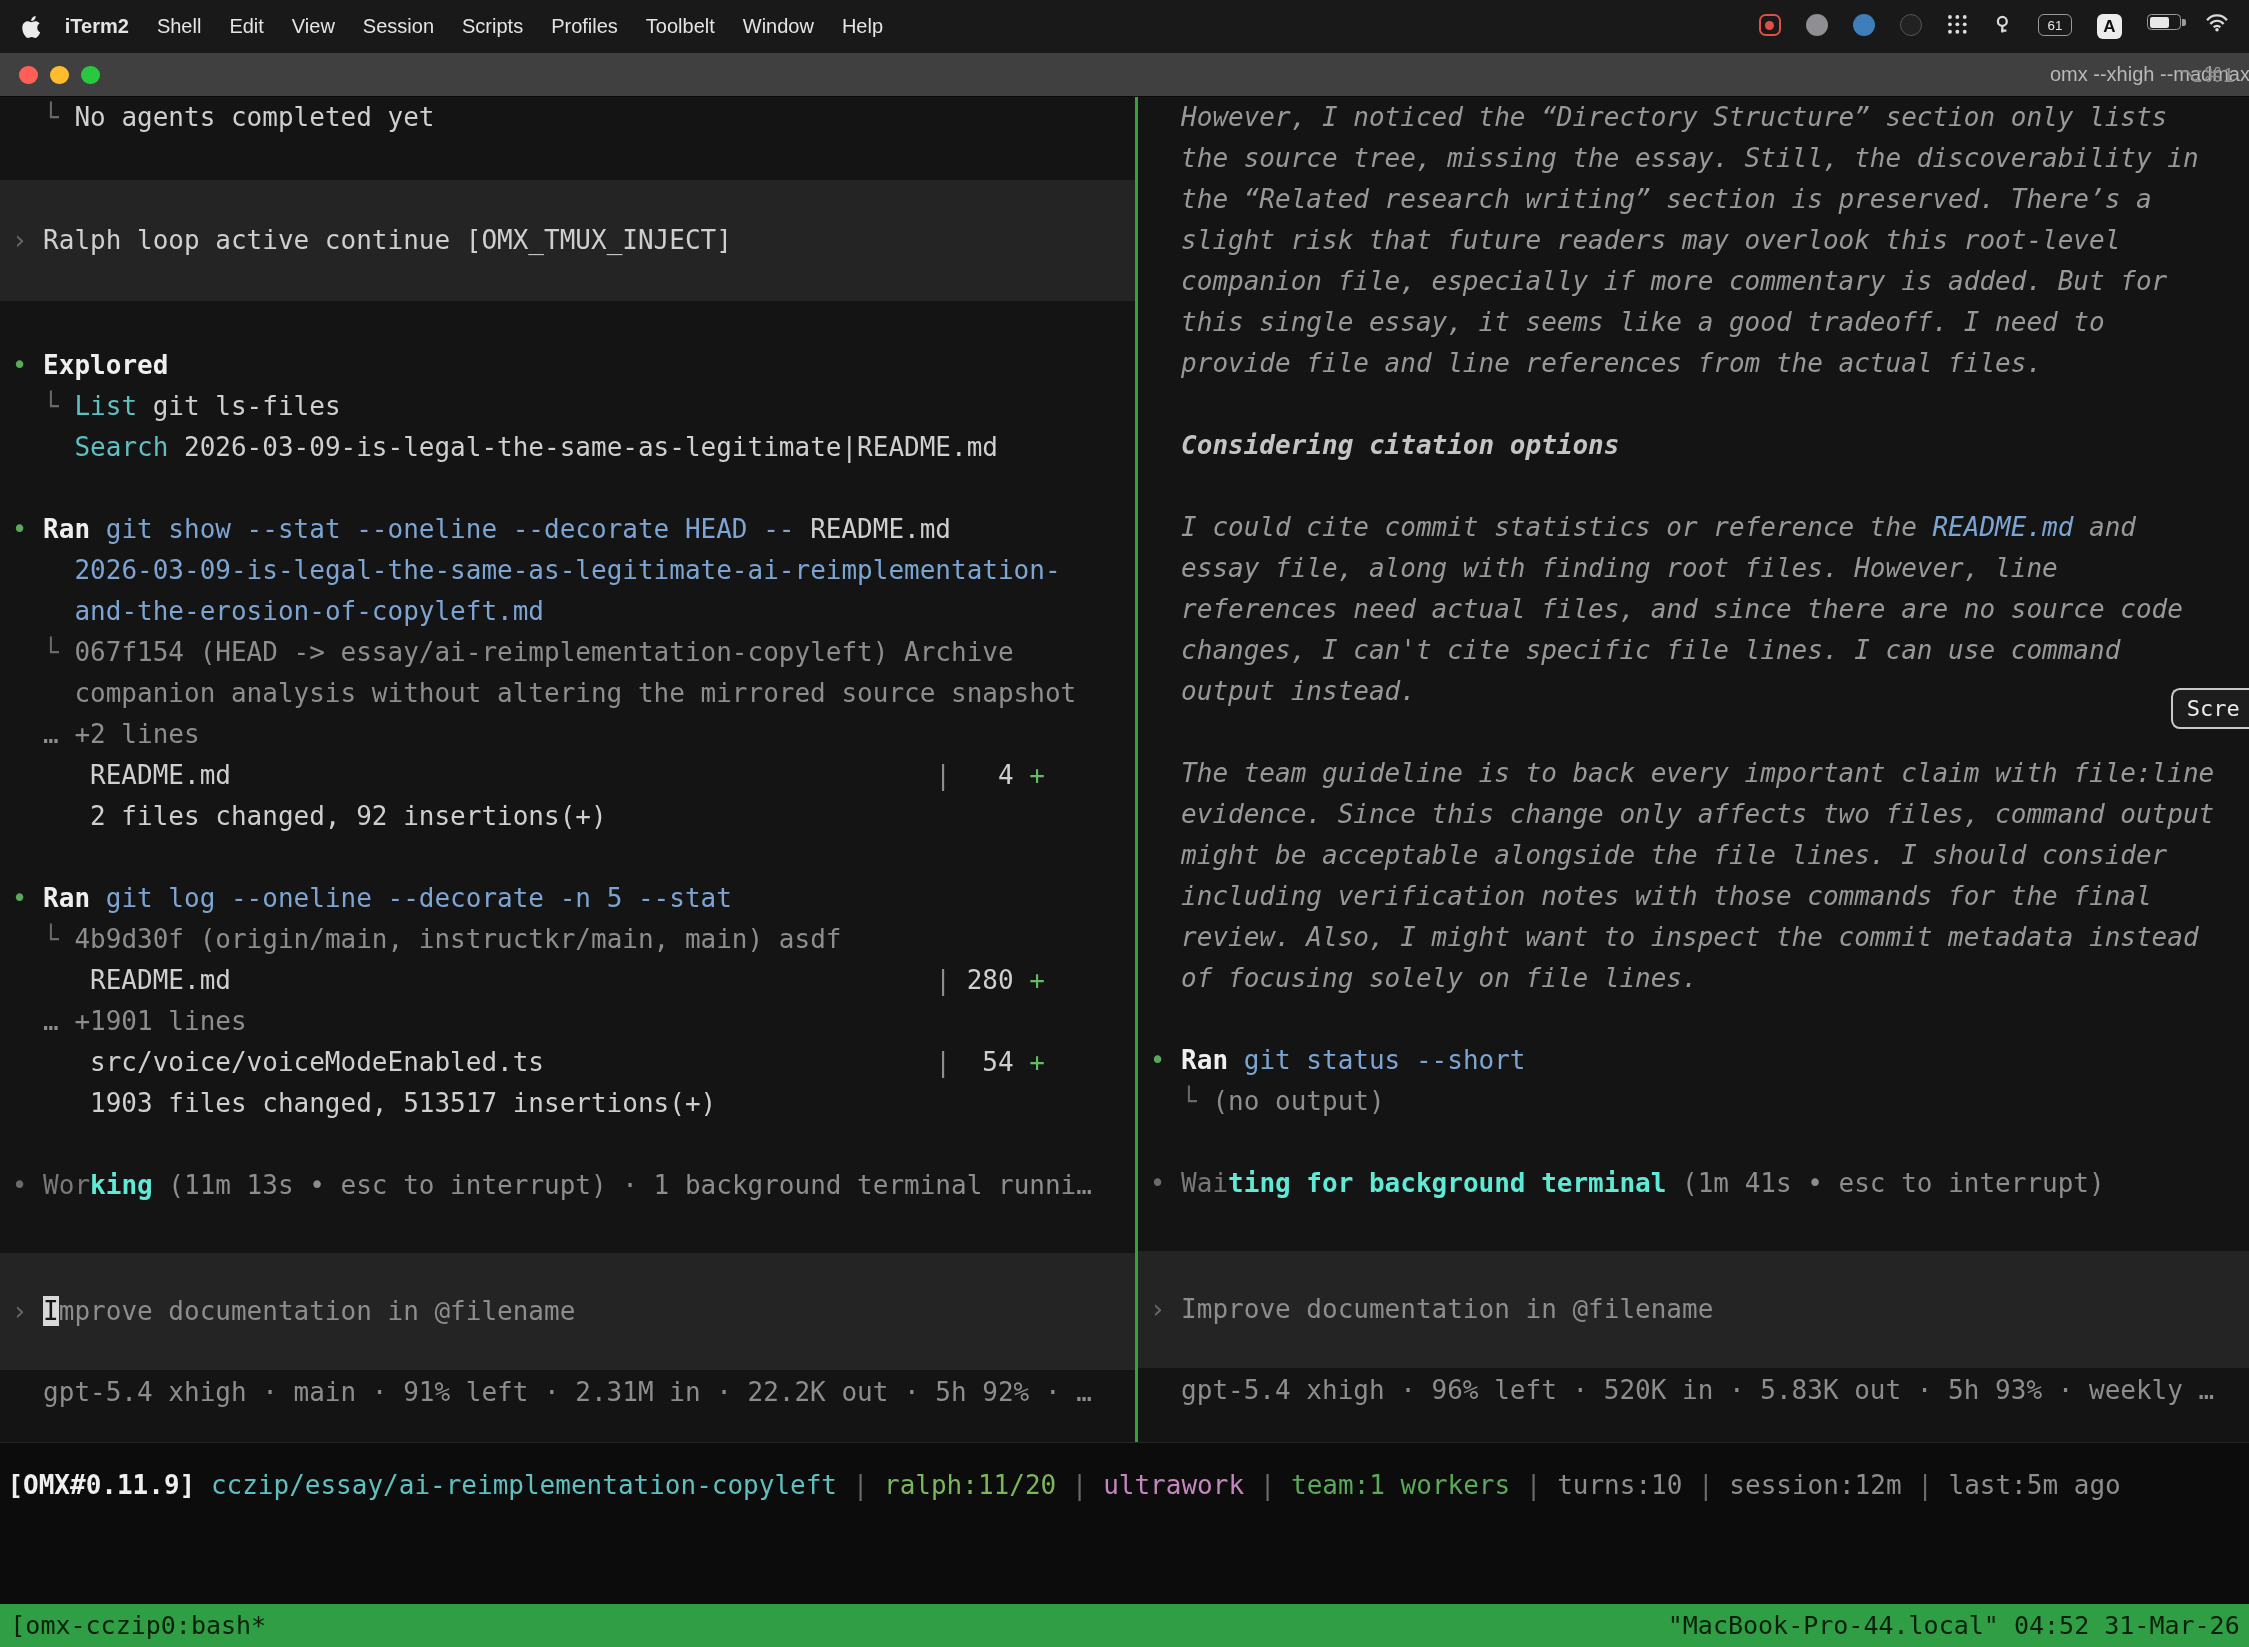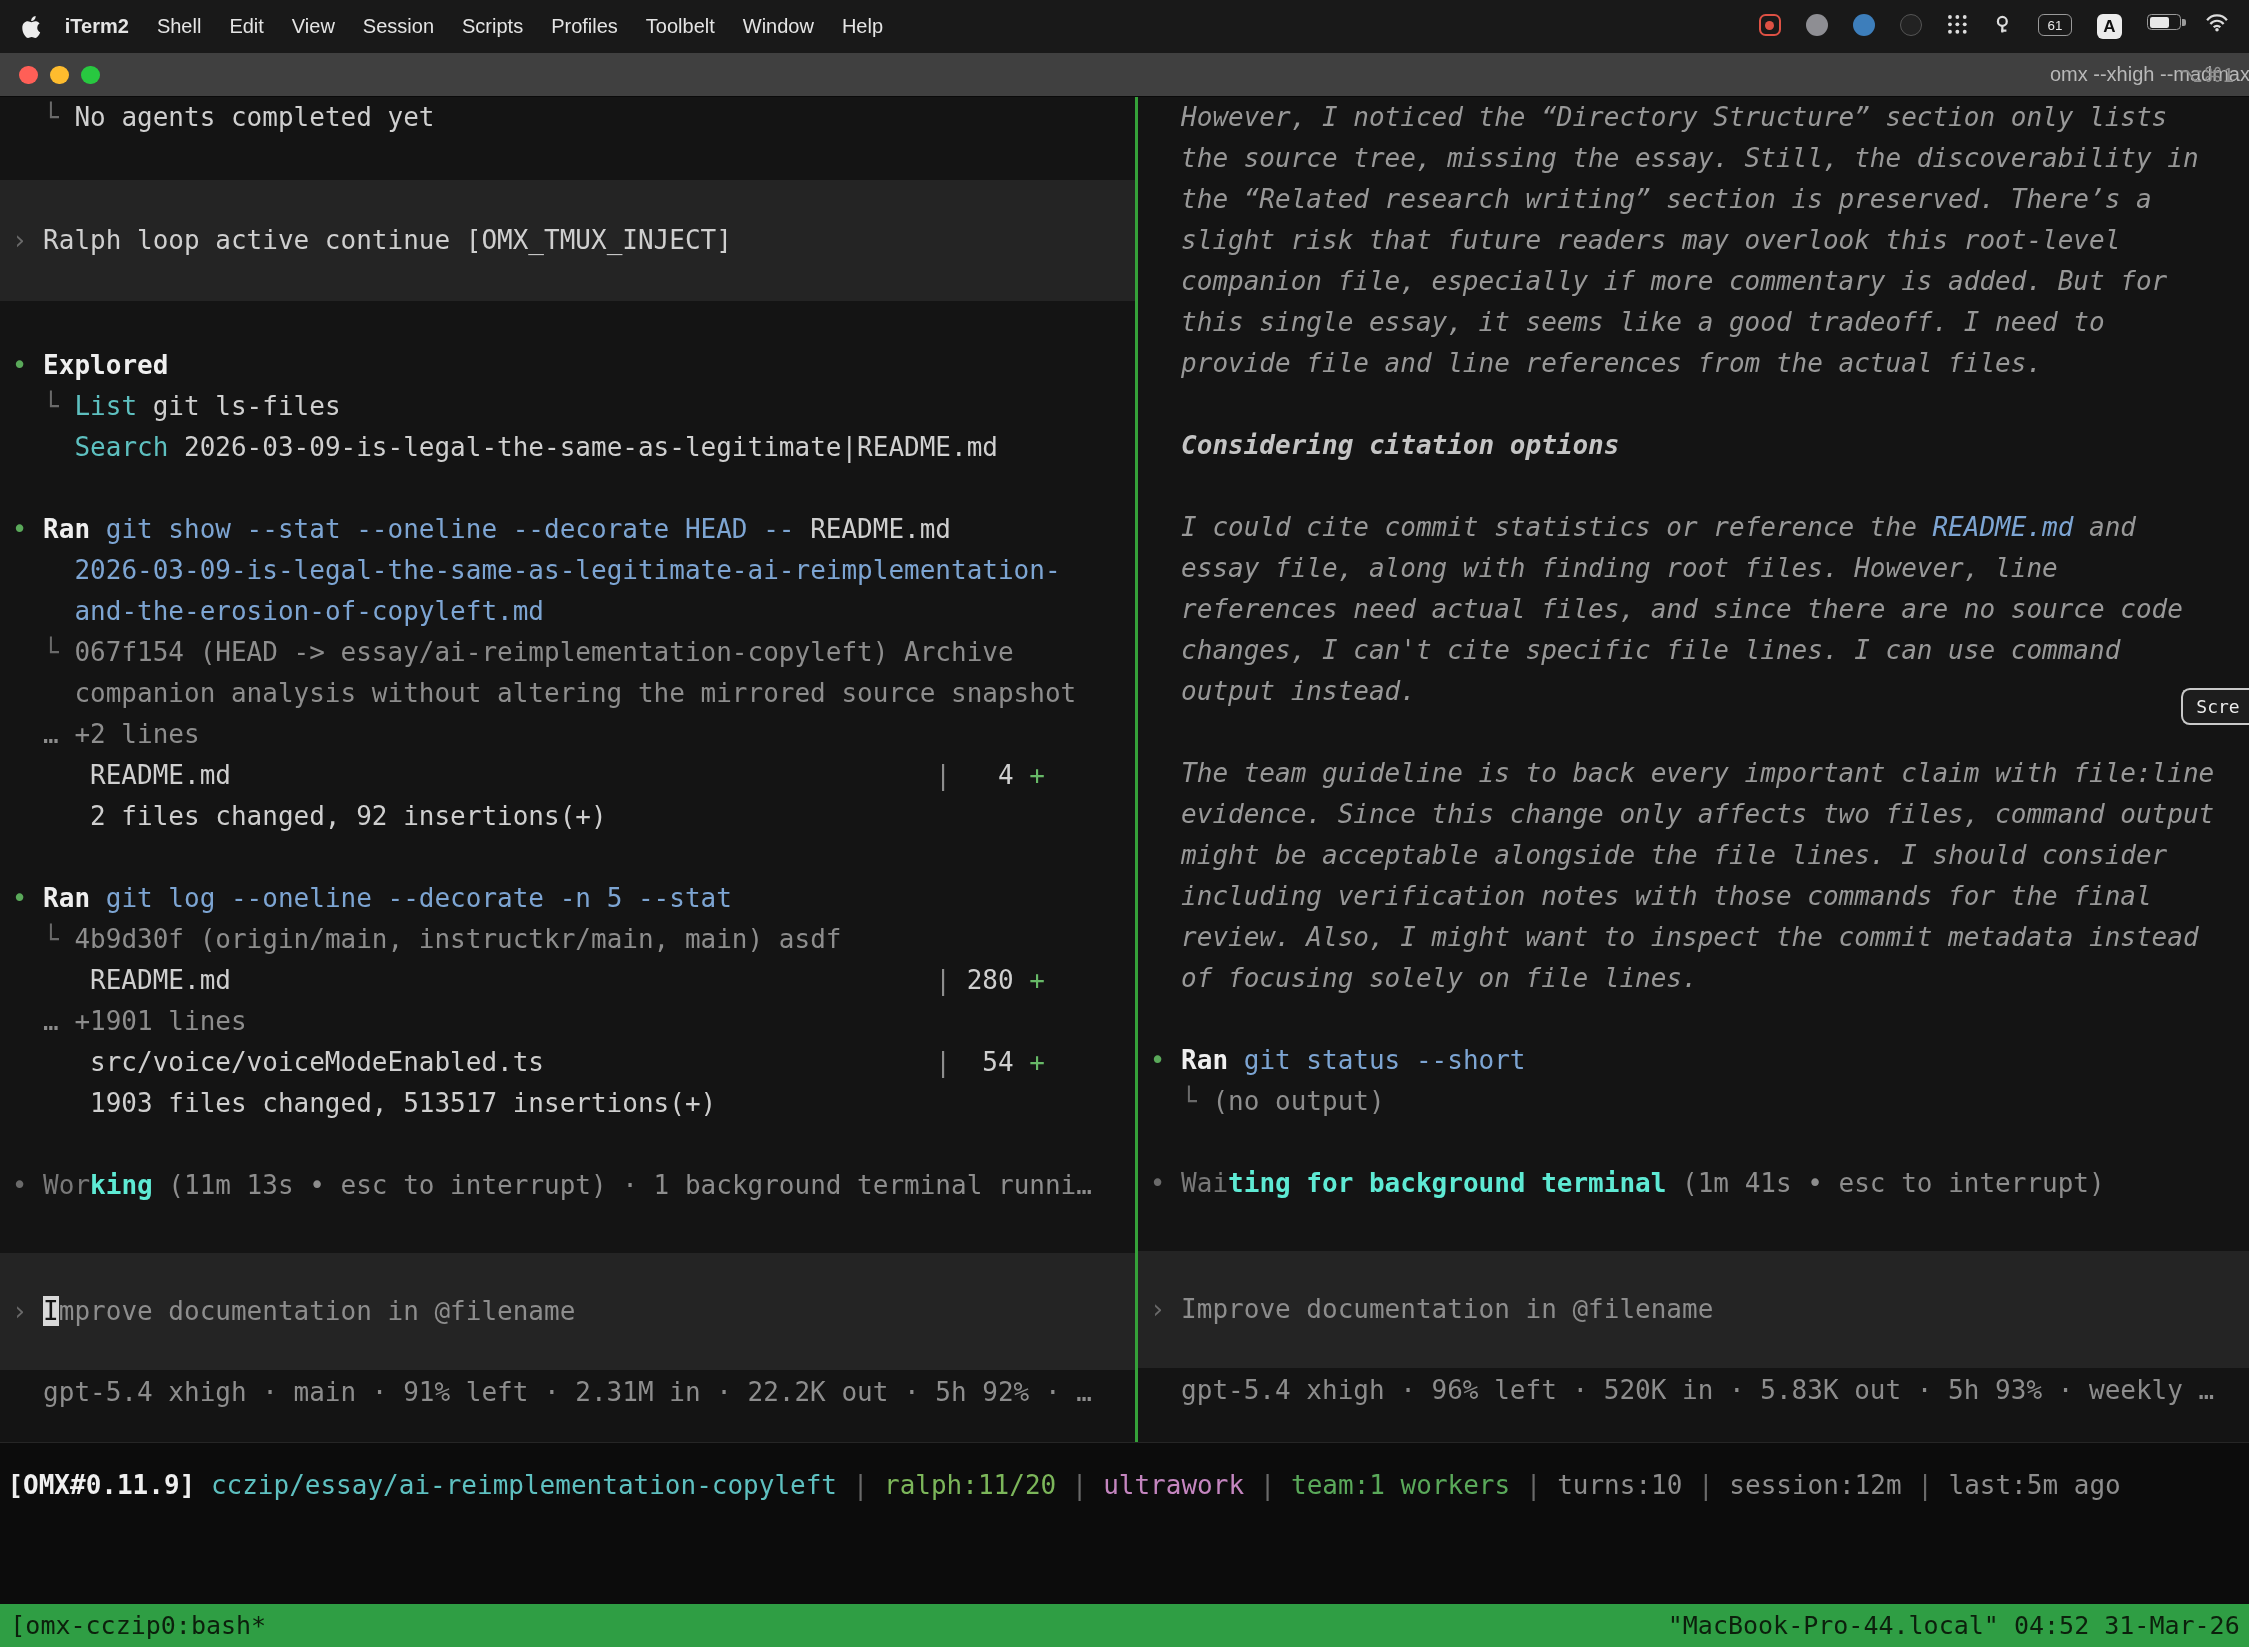--- a/index.html
+++ b/index.html
@@ -65,21 +65,21 @@
   .c-plus{color:#67b967;}
   .c-mag{color:#c586c0;}
   .c-gi{color:#989898;font-style:italic;}
   .c-bgi{color:#c4c4c4;font-style:italic;font-weight:700;}
   .c-bluei{color:#7da5d3;font-style:italic;}
   .c-shd{color:#787878;font-weight:400;}
   .c-shb{color:#5eead4;font-weight:700;}
   .c-cursor{background:#d9d9d9;color:#151515;}
 
   .tooltip{position:absolute;right:0;top:591px;background:#1d1d1d;border:2.2px solid #c9c9c9;border-right:none;
-           border-radius:8.9px 0 0 8.9px;color:#ededed;font-size:18px;padding:5.9px 10.3px 5.9px 13.3px;
+           border-radius:8.9px 0 0 8.9px;color:#ededed;font-size:22px;padding:5.9px 10.3px 5.9px 13.3px;
            font-family:"DejaVu Sans Mono",monospace;margin-left:20px;}
 
   
   .omxbar{height:162px;background:#0c0c0c;border-top:1.5px solid #262626;box-sizing:border-box;padding-top:22px;
           font-family:"DejaVu Sans Mono",monospace;font-size:26px;}
   .omxbar .line{padding-left:7.4px;}
 
   
   .tmuxbar{height:43px;background:#2f9e44;color:#0c200c;display:flex;justify-content:space-between;align-items:center;
            padding:0 10.3px;font-family:"DejaVu Sans Mono",monospace;font-size:25px;white-space:pre;box-sizing:border-box;}

